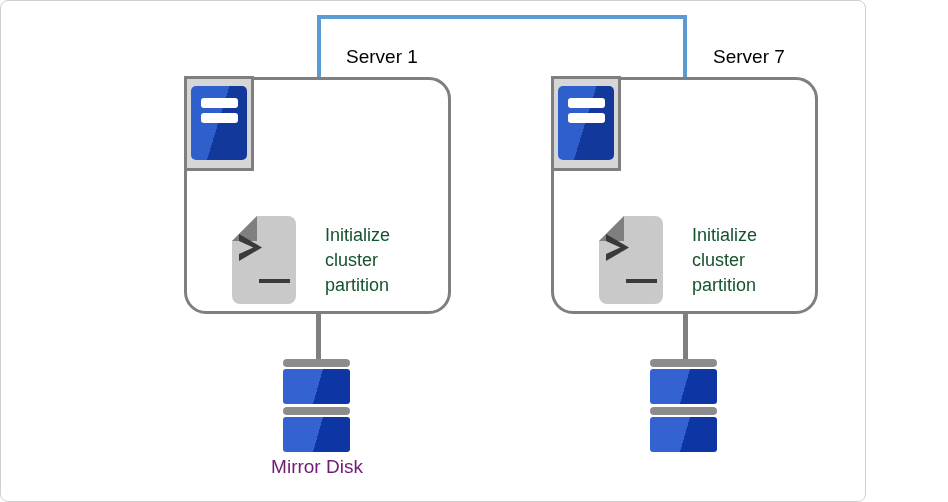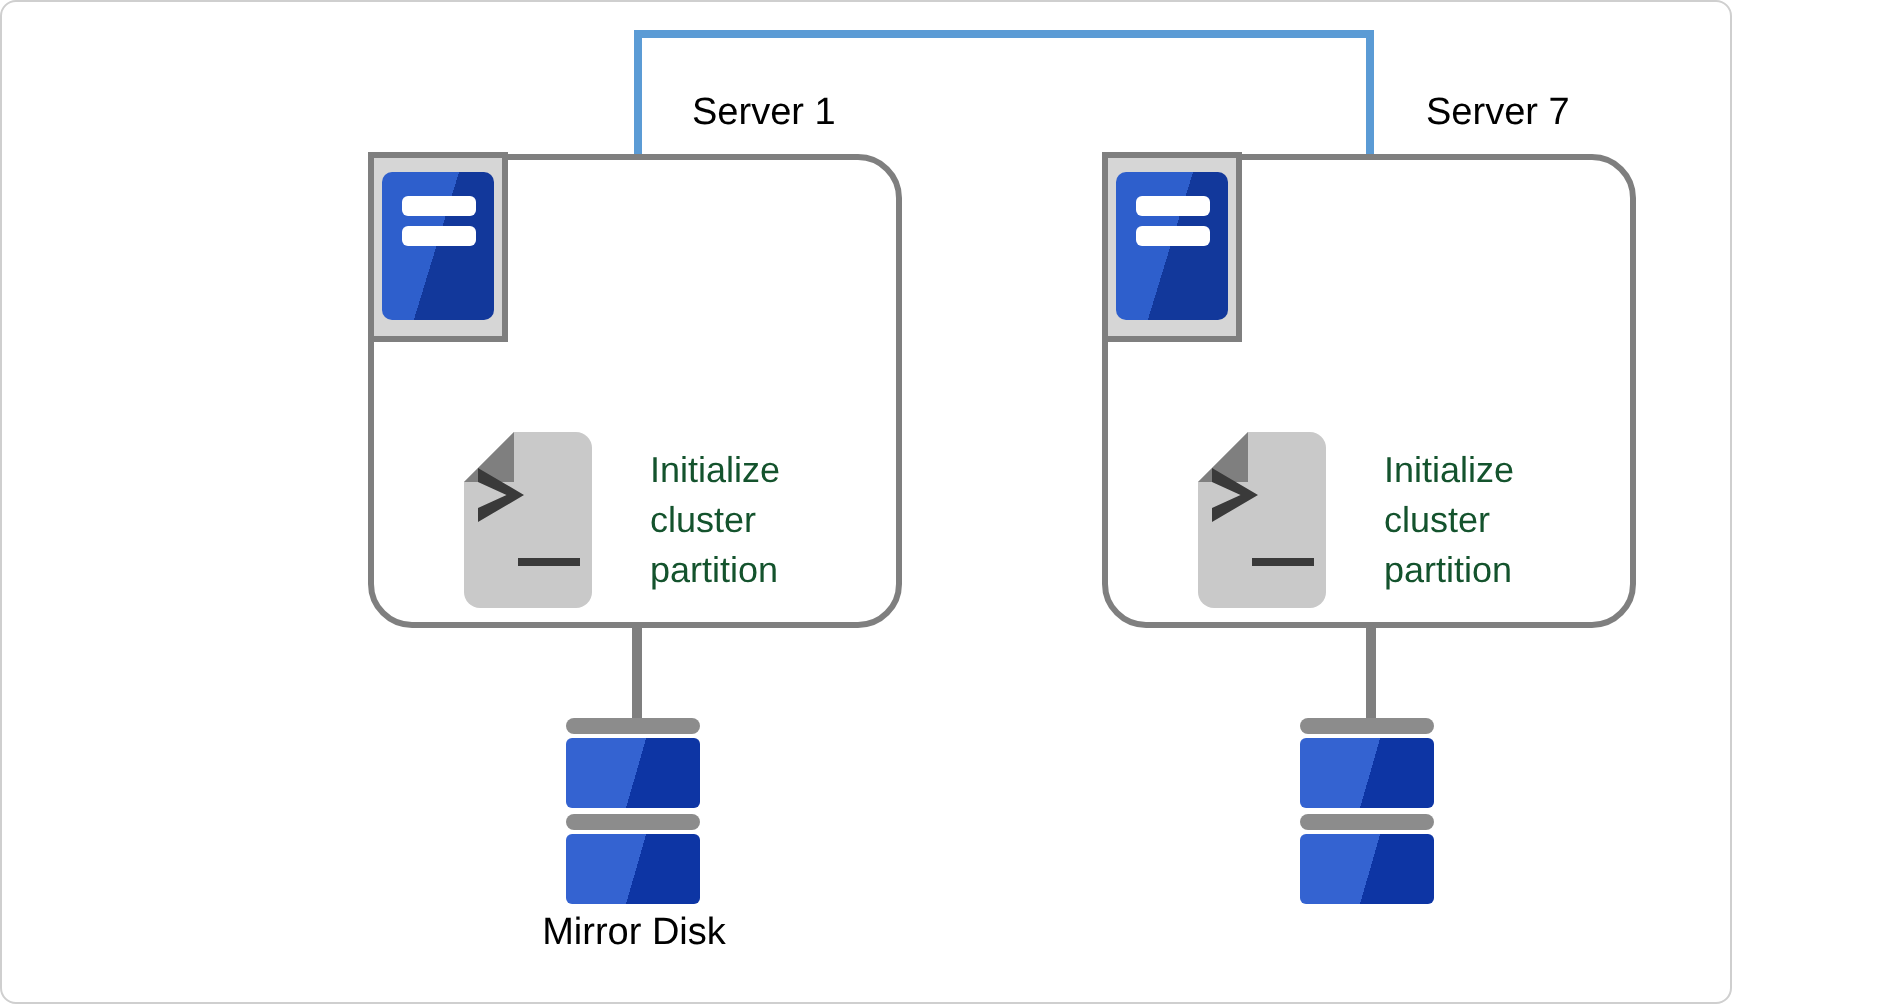--- a/index.html
+++ b/index.html
@@ -171,21 +171,21 @@
   }
   .platter1 { top: 368px; }
   .platter2 { top: 416px; }
 
   .disk-label {
     position: absolute;
     left: 316px;
     top: 455px;
     transform: translateX(-50%);
     font-size: 19px;
-    color: #000000;
+    color: #701a75;
     white-space: nowrap;
   }
 </style>
 </head>
 <body>
 
 <div class="canvas">
 
   <div class="link-line"></div>
 

